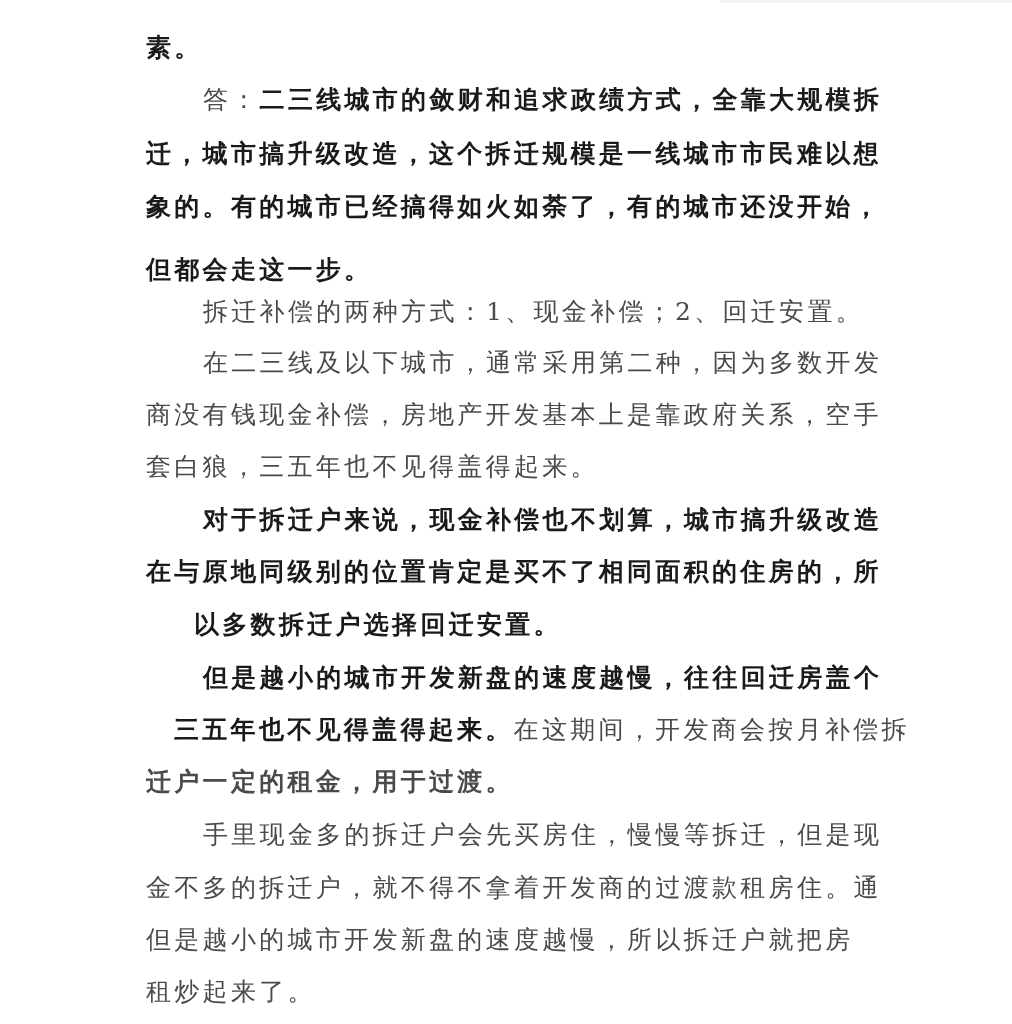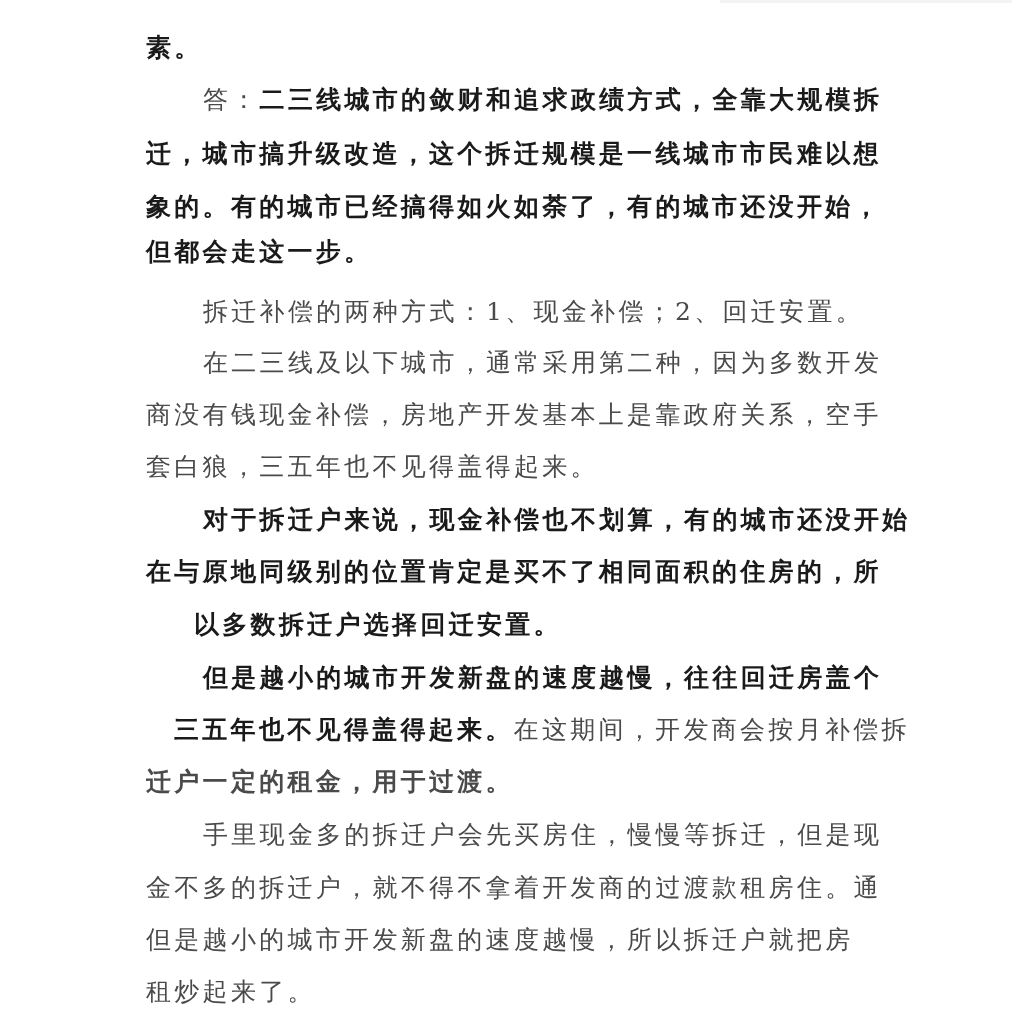--- a/index.html
+++ b/index.html
@@ -60,40 +60,40 @@
 
   <div class="line indent" style="top:80px;">
     <span class="gray">答：</span><span class="bold">二三线城市的敛财和追求政绩方式，全靠大规模拆</span>
   </div>
   <div class="line bold" style="top:134px;">
     <span>迁，城市搞升级改造，这个拆迁规模是一线城市市民难以想</span>
   </div>
   <div class="line bold" style="top:187px;">
     <span>象的。有的城市已经搞得如火如荼了，有的城市还没开始，</span>
   </div>
-  <div class="line bold" style="top:232px;">
+  <div class="line bold" style="top:252px;font-family:Liberation Mono, monospace;">
     <span>但都会走这一步。</span>
   </div>
 
   <div class="line indent gray" style="top:292px;">
     <span>拆迁补偿的两种方式：1、现金补偿；2、回迁安置。</span>
   </div>
 
   <div class="line indent gray" style="top:343px;">
     <span>在二三线及以下城市，通常采用第二种，因为多数开发</span>
   </div>
   <div class="line gray" style="top:395px;">
     <span>商没有钱现金补偿，房地产开发基本上是靠政府关系，空手</span>
   </div>
   <div class="line gray" style="top:447px;">
     <span>套白狼，三五年也不见得盖得起来。</span>
   </div>
 
   <div class="line indent bold" style="top:500px;">
-    <span>对于拆迁户来说，现金补偿也不划算，有的城市还没开始</span>
+    <span>对于拆迁户来说，现金补偿也不划算，城市搞升级改造</span>
   </div>
   <div class="line bold" style="top:552px;">
     <span>在与原地同级别的位置肯定是买不了相同面积的住房的，所</span>
   </div>
   <div class="line bold" style="top:605px;margin-left:48px;">
     <span>以多数拆迁户选择回迁安置。</span>
   </div>
 
   <div class="line indent bold" style="top:658px;">
     <span>但是越小的城市开发新盘的速度越慢，往往回迁房盖个</span>

